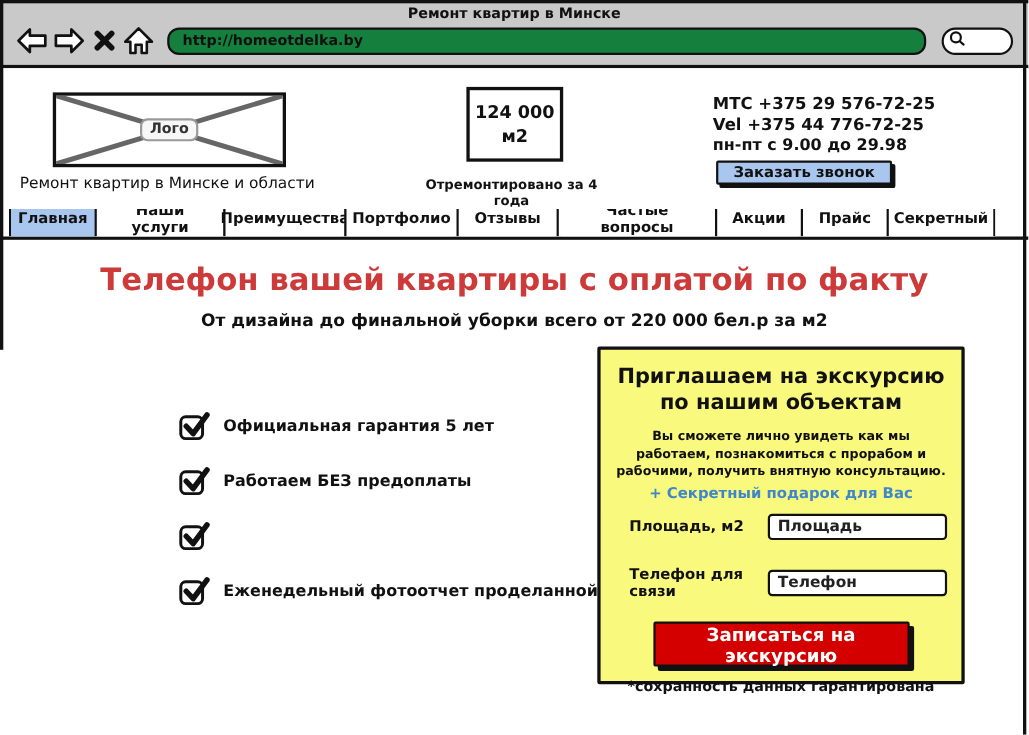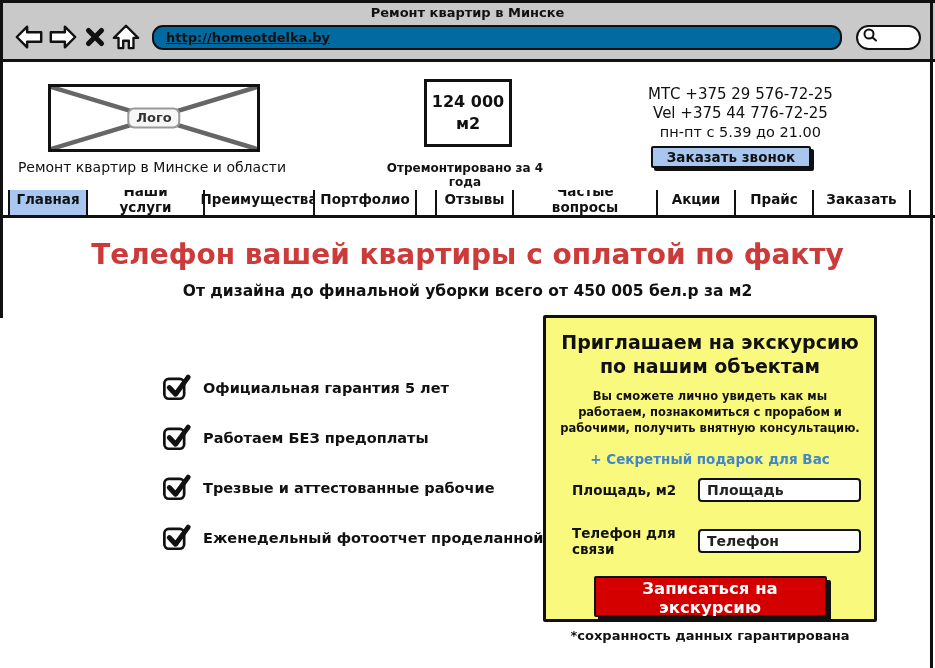--- a/index.html
+++ b/index.html
@@ -12,23 +12,23 @@
   .frame-left  { position:absolute; left:0; top:0; width:3px; height:318px; background:#111; z-index:20; }
   .frame-right { position:absolute; right:2px; top:0; width:3px; height:668px; background:#111; z-index:20; }
 
   
   .chrome { height:62px; background:#c9c9c9; border-bottom:3px solid #111; box-sizing:border-box; padding-top:5px; }
   .window-title { text-align:center; font-size:13px; font-weight:bold; color:#111; }
   .toolbar { display:flex; align-items:center; padding:3px 14px 0 14px; }
   .tb-btn { background:none; border:none; padding:0; margin:0 4px 0 0; cursor:pointer; line-height:0; }
   .tb-btn svg { display:block; }
   .url-bar {
-    flex:1; height:21px; border:2px solid #111; border-radius:11px; background:#0369a1;
+    flex:1; height:21px; border:2px solid #111; border-radius:11px; background:#15803d;
     font-family:inherit; font-size:13px; font-weight:bold; color:#111;
-    padding:0 12px; margin:0 14px 0 8px; outline:none;text-decoration:underline;
+    padding:0 12px; margin:0 14px 0 8px; outline:none;
   }
   .search-pill {
     width:58px; height:21px; border:2px solid #111; border-radius:13px; background:#fff;
     display:flex; align-items:center; padding-left:3px; cursor:pointer;
   }
 
   
   .site-header { position:relative; height:128px; background:#fff; }
   .logo-box { position:absolute; left:48px; top:22px; width:206px; height:62px; border:3px solid #111; background:#fff; }
   .logo-box svg { position:absolute; left:0; top:0; width:100%; height:100%; }
@@ -37,42 +37,42 @@
     background:#f7f7f7; border:2px solid #999; border-radius:7px;
     padding:0 7px 2px; font-size:13px; font-weight:bold; color:#333; white-space:nowrap;
   }
   .logo-caption { position:absolute; left:14px; top:97px; width:276px; text-align:center; font-size:14px; font-weight:normal; }
   .stat-box {
     position:absolute; left:424px; top:17px; width:82px; height:62px; border:3px solid #111;
     display:flex; flex-direction:column; align-items:center; justify-content:center;
     font-size:16px; font-weight:bold; line-height:1.35; text-align:center; background:#fff;
   }
   .stat-caption { position:absolute; left:376px; top:99px; width:178px; text-align:center; font-size:12px; font-weight:bold; }
-  .contact { position:absolute; left:648px; top:23px; font-size:15px; font-weight:normal; line-height:19px; white-space:nowrap;text-align:center; }
+  .contact { position:absolute; left:648px; top:23px; font-size:15px; font-weight:bold; line-height:19px; white-space:nowrap; }
   .contact .hours { font-size:14.5px; }
   .call-btn {
     position:absolute; left:651px; top:84px; width:160px; height:22px;
     background:#a9c7ee; border:2px solid #111; border-radius:2px; box-shadow:3px 3px 0 #111;
     font-family:inherit; font-size:13.5px; font-weight:bold; color:#111; cursor:pointer; padding:0;
   }
 
   
   .tabs { display:flex; align-items:flex-end; height:25px; padding-left:8px; border-bottom:3px solid #111; box-sizing:content-box; background:#fff; }
   .tab {
     height:23px; box-sizing:border-box; border:2px solid #111; border-bottom:none;
     border-radius:7px 7px 0 0; background:#fff; margin-right:-2px; cursor:pointer;
     display:flex; align-items:center; justify-content:center;
     font-family:inherit; font-size:13.5px; font-weight:bold; color:#111; padding:16px;
   }
   .tab.active { background:#a9c7ee; }
   .tab:nth-child(1){ width:80px; }
   .tab:nth-child(2){ width:119px; }
   .tab:nth-child(3){ width:112px; }
   .tab:nth-child(4){ width:104px; }
-  .tab:nth-child(5){ width:79px;margin-left:20px; }
+  .tab:nth-child(5){ width:93px; }
   .tab:nth-child(6){ width:146px; }
   .tab:nth-child(7){ width:80px; }
   .tab:nth-child(8){ width:80px; }
   .tab:nth-child(9){ width:99px; }
 
   
   .hero-title { margin-top:20px; text-align:center; font-size:28px; font-weight:bold; color:#cc3a3a; }
   .hero-subtitle { margin-top:11px; text-align:center; font-size:15.5px; font-weight:bold; color:#111; }
 
   
@@ -81,21 +81,21 @@
   .benefit { display:flex; align-items:center; gap:13px; height:27px; font-size:14.5px; font-weight:bold; }
   .benefit svg { overflow:visible; flex:none; }
 
   .panel {
     position:absolute; left:543px; top:15px; width:334px; height:307px; box-sizing:border-box;
     background:#f9f97e; border:3px solid #111; border-radius:2px;
     padding:13px 13px 0; text-align:center;
   }
   .panel-title { font-size:19px; font-weight:bold; line-height:1.25; }
   .panel-desc { margin-top:9px; font-size:11.5px; font-weight:bold; line-height:1.4; }
-  .panel-link { display:inline-block; margin-top:15px; font-size:13.5px; font-weight:bold; color:#3f87c9; text-decoration:none; cursor:pointer; }
+  .panel-link { display:inline-block; margin-top:5px; font-size:13.5px; font-weight:bold; color:#3f87c9; text-decoration:none; cursor:pointer; }
   .form-row { display:flex; align-items:center; text-align:left; }
   .form-row.first { margin-top:10px; }
   .form-row.second { margin-top:23px; }
   .form-label { flex:1; font-size:13.5px; font-weight:bold; padding-left:13px; }
   .form-input {
     width:145px; height:20px; border:2.5px solid #111; border-radius:4px; background:#fff;
     font-family:inherit; font-size:14px; font-weight:bold; color:#222; padding:0 7px; outline:none;
   }
   .form-input::placeholder { color:#222; opacity:1; }
   .submit-btn {
@@ -167,39 +167,39 @@
 
   <div class="stat-box">
     <span>124 000</span>
     <span>м2</span>
   </div>
   <div class="stat-caption">Отремонтировано за 4 года</div>
 
   <div class="contact">
     <div>МТС +375 29 576-72-25</div>
     <div>Vel +375 44 776-72-25</div>
-    <div class="hours">пн-пт с 5.39 до 21.00</div>
+    <div class="hours">пн-пт с 9.00 до 29.98</div>
   </div>
   <button class="call-btn">Заказать звонок</button>
 </div>
 
 <div class="tabs">
   <button class="tab active">Главная</button>
   <button class="tab">Наши услуги</button>
   <button class="tab">Преимущества</button>
   <button class="tab">Портфолио</button>
   <button class="tab">Отзывы</button>
   <button class="tab">Частые вопросы</button>
   <button class="tab">Акции</button>
   <button class="tab">Прайс</button>
-  <button class="tab">Заказать</button>
+  <button class="tab">Секретный</button>
 </div>
 
 <div class="hero-title">Телефон вашей квартиры с оплатой по факту</div>
-<div class="hero-subtitle">От дизайна до финальной уборки всего от 450 005 бел.р за м2</div>
+<div class="hero-subtitle">От дизайна до финальной уборки всего от 220 000 бел.р за м2</div>
 
 <div class="content">
 
   <div class="benefits">
     <div class="benefit">
       <svg width="27" height="27" viewBox="0 0 30 30">
           <rect x="1.5" y="5.5" width="22" height="22" rx="5" fill="#fff" stroke="#111" stroke-width="3"></rect>
           <path d="M7 15 L14 22.5 L28 3.5" fill="none" stroke="#111" stroke-width="5.5" stroke-linecap="round" stroke-linejoin="round"></path>
         </svg>
       <span>Официальная гарантия 5 лет</span>
@@ -209,21 +209,20 @@
           <rect x="1.5" y="5.5" width="22" height="22" rx="5" fill="#fff" stroke="#111" stroke-width="3"></rect>
           <path d="M7 15 L14 22.5 L28 3.5" fill="none" stroke="#111" stroke-width="5.5" stroke-linecap="round" stroke-linejoin="round"></path>
         </svg>
       <span>Работаем БЕЗ предоплаты</span>
     </div>
     <div class="benefit">
       <svg width="27" height="27" viewBox="0 0 30 30">
           <rect x="1.5" y="5.5" width="22" height="22" rx="5" fill="#fff" stroke="#111" stroke-width="3"></rect>
           <path d="M7 15 L14 22.5 L28 3.5" fill="none" stroke="#111" stroke-width="5.5" stroke-linecap="round" stroke-linejoin="round"></path>
         </svg>
-      <span>Трезвые и аттестованные рабочие</span>
     </div>
     <div class="benefit">
       <svg width="27" height="27" viewBox="0 0 30 30">
           <rect x="1.5" y="5.5" width="22" height="22" rx="5" fill="#fff" stroke="#111" stroke-width="3"></rect>
           <path d="M7 15 L14 22.5 L28 3.5" fill="none" stroke="#111" stroke-width="5.5" stroke-linecap="round" stroke-linejoin="round"></path>
         </svg>
       <span>Еженедельный фотоотчет проделанной работы</span>
     </div>
   </div>
 

